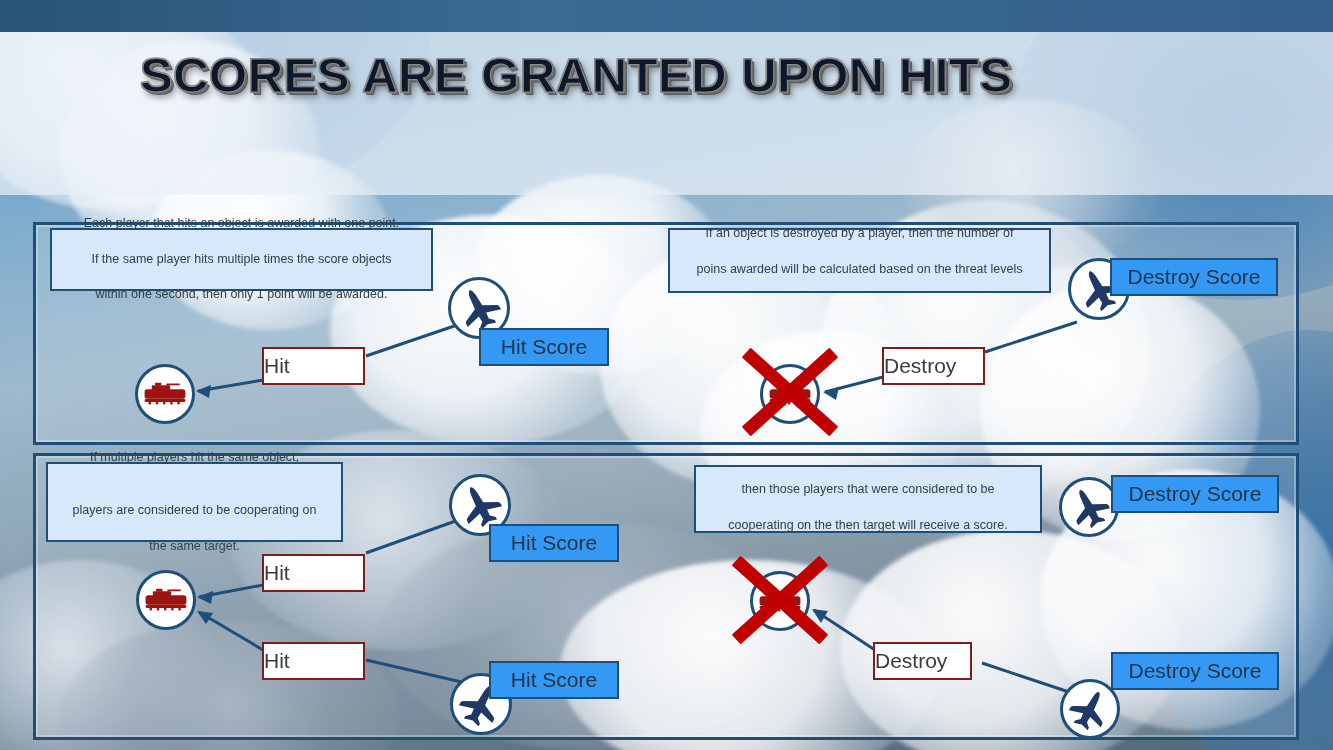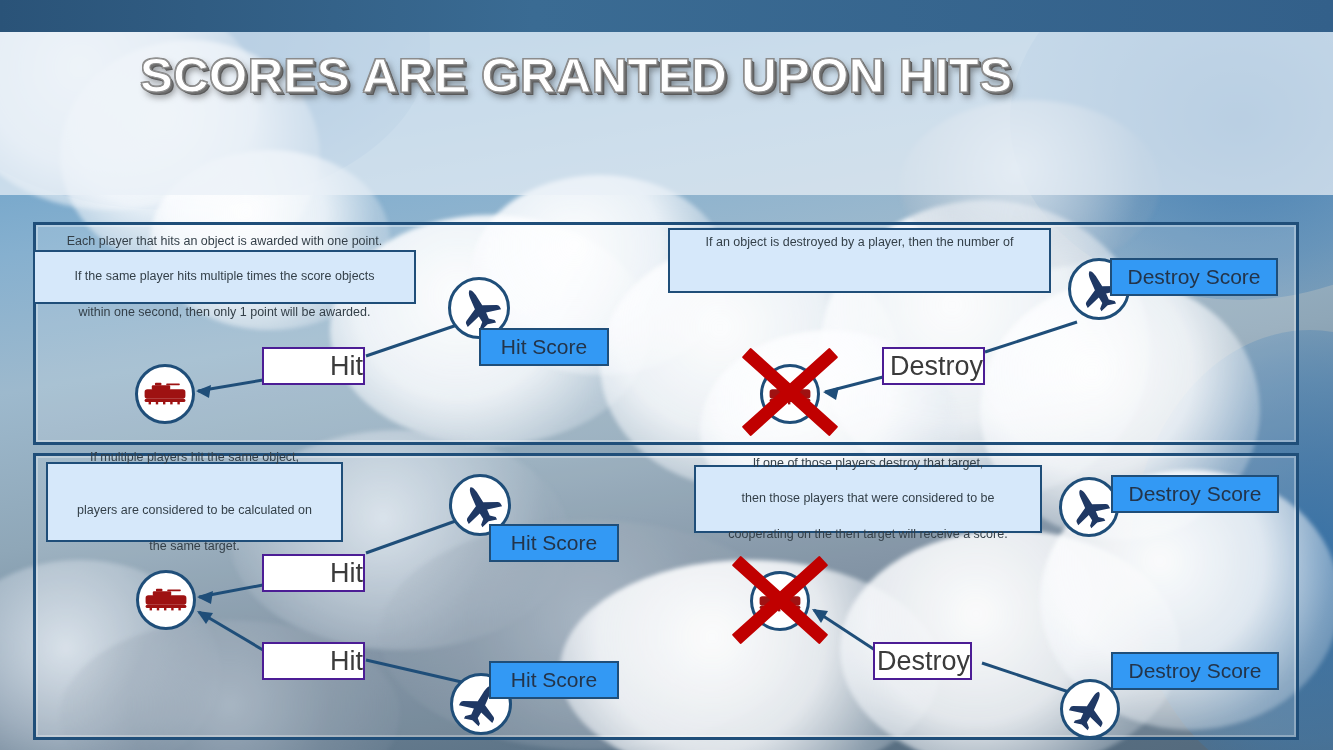--- a/index.html
+++ b/index.html
@@ -35,21 +35,21 @@
 
   
   #title-band {
     position:absolute; left:0; top:32px; width:1333px; height:163px;
     background:rgba(233,240,246,0.72);
     z-index:3;
   }
   #title-text {
     position:absolute; left:140px; top:48px; z-index:4;
     font-size:49px; font-weight:bold; line-height:1.12;
-    color:#ffffff;
+    color:#0f172a;
     letter-spacing:0.5px;
     text-shadow:
       2px 2px 0 #6e6e6e, 3px 3px 0 #5a5a5a, -1px -1px 0 #8a8a8a,
       1px -1px 0 #8a8a8a, -1px 1px 0 #8a8a8a,
       4px 5px 7px rgba(40,40,40,0.55);
     -webkit-text-stroke:1px #8d8d8d;
   }
   #title-text .line { white-space:nowrap; }
 
   
@@ -72,24 +72,24 @@
     line-height:1.42;
     text-align:center;
     display:flex; align-items:center; justify-content:center;
     padding:4px 7px;
   }
   .info-box span { display:block; width:100%; }
 
   .label-box {
     position:absolute; z-index:14;
     background:#ffffff;
-    border:2px solid #4c1d95;
+    border:2px solid #7f1d1d;
     color:#3b3b3b;
-    font-size:27px;
-    display:flex; align-items:center; justify-content:flex-end;
+    font-size:21px;
+    display:flex; align-items:center; justify-content:flex-start;
   }
   .score-box {
     position:absolute; z-index:16;
     background:#3399f4;
     border:2px solid #1f4e79;
     color:#23344a;
     font-size:21px;
     display:flex; align-items:center; justify-content:center;
     padding:0 8px;
   }
@@ -150,21 +150,21 @@
 
 <div id="top-band"></div>
 
 <div id="title-band"></div>
 <div id="title-text">
   <div class="line">SCORES ARE GRANTED UPON HITS</div>
 </div>
 
 <div class="panel" id="panel-1"></div>
 
-<div class="info-box" style="left:33px;top:228px;width:383px;height:54px;margin-top:22px;">
+<div class="info-box" style="left:50px;top:228px;width:383px;height:63px;">
   <span>
     <span>Each player that hits an object is awarded with one point.</span><br>
     <span>If the same player hits multiple times the score objects</span><br>
     <span>within one second,  then only 1 point will be awarded.</span>
   </span>
 </div>
 
 <svg class="connector" style="left:0;top:0;width:1333px;height:750px;">
 
   <line x1="466" y1="322" x2="366" y2="356"></line>
@@ -202,21 +202,21 @@
       <rect x="50" y="52" width="6" height="6"></rect>
       <rect x="68" y="52" width="6" height="6"></rect>
       <rect x="86" y="52" width="6" height="6"></rect>
     </g>
   </svg>
 </div>
 
 <div class="info-box" style="left:668px;top:228px;width:383px;height:65px;">
   <span>
     <span>If an object is destroyed by a player,  then the number of</span><br>
-    <br>
+    <span>poins awarded will be calculated based on the threat levels</span><br>
   </span>
 </div>
 
 <svg class="connector" style="left:0;top:0;width:1333px;height:750px;">
   <line x1="1077" y1="322" x2="985" y2="352"></line>
   <line x1="883" y1="377" x2="825" y2="392"></line>
   <polygon points="823,392 839,387 836,400"></polygon>
 </svg>
 
 <div class="icon-circle" style="left:1068px;top:258px;width:62px;height:62px;">
@@ -256,21 +256,21 @@
   <span class="a"></span>
     <span class="b"></span>
 </div>
 
 <div class="panel" id="panel-2"></div>
 
 <div class="info-box" style="left:46px;top:462px;width:297px;height:80px;">
   <span>
     <span>If multiple players hit the same object,</span><br>
     <br>
-    <span>players are considered to  be calculated on</span><br>
+    <span>players are considered to  be cooperating on</span><br>
     <span>the same target.</span>
   </span>
 </div>
 
 <svg class="connector" style="left:0;top:0;width:1333px;height:750px;">
 
   <line x1="464" y1="518" x2="366" y2="553"></line>
 
   <line x1="263" y1="585" x2="199" y2="597"></line>
   <polygon points="197,597 213,591 211,604"></polygon>
@@ -325,21 +325,21 @@
 <div class="icon-circle" style="left:450px;top:673px;width:62px;height:62px;">
   <svg width="46" height="46" viewBox="0 0 100 100">
     <g fill="#1f3864" transform="rotate(-152 50 50) scale(1,-1) translate(0,-100)">
       <path d="M48 6 c5 0 8 7 9 16 l2 26 28 14 c3 1.5 4 4 4 7 l0 6 -32 -9 -1 14 10 9 0 6 -18 -5 -18 5 0 -6 10 -9 -1 -14 -32 9 0 -6 c0 -3 1 -5.5 4 -7 l28 -14 2 -26 c1 -9 4 -16 9 -16 z"></path>
     </g>
   </svg>
 </div>
 
 <div class="info-box" style="left:694px;top:465px;width:348px;height:68px;">
   <span>
-    <span>If one of those players destroy that target,</span><br>
+    <br>
     <span>then those players that were considered to  be</span><br>
     <span>cooperating on the then target will receive a score.</span>
   </span>
 </div>
 
 <svg class="connector" style="left:0;top:0;width:1333px;height:750px;">
 
   <line x1="875" y1="650" x2="814" y2="610"></line>
   <polygon points="812,609 828,611 821,623"></polygon>
 

